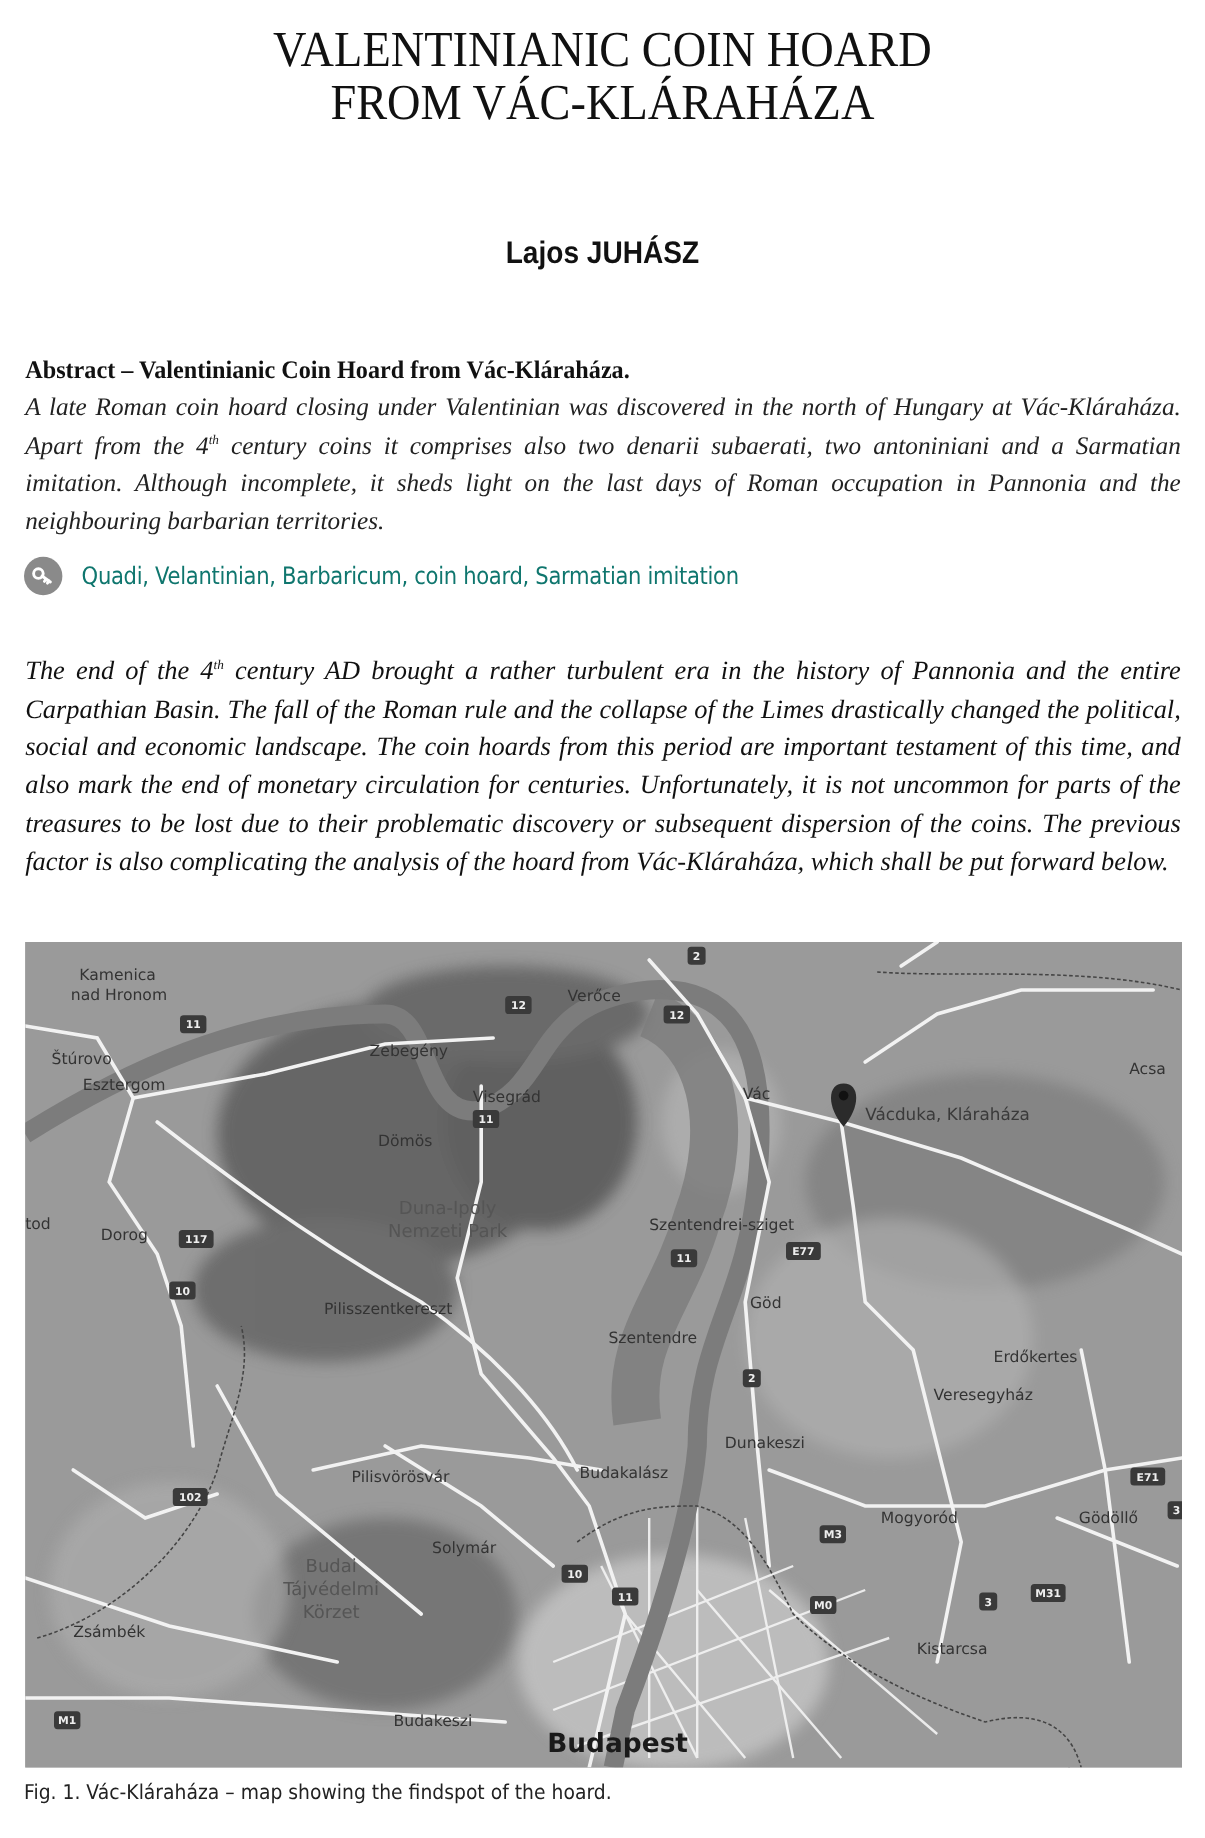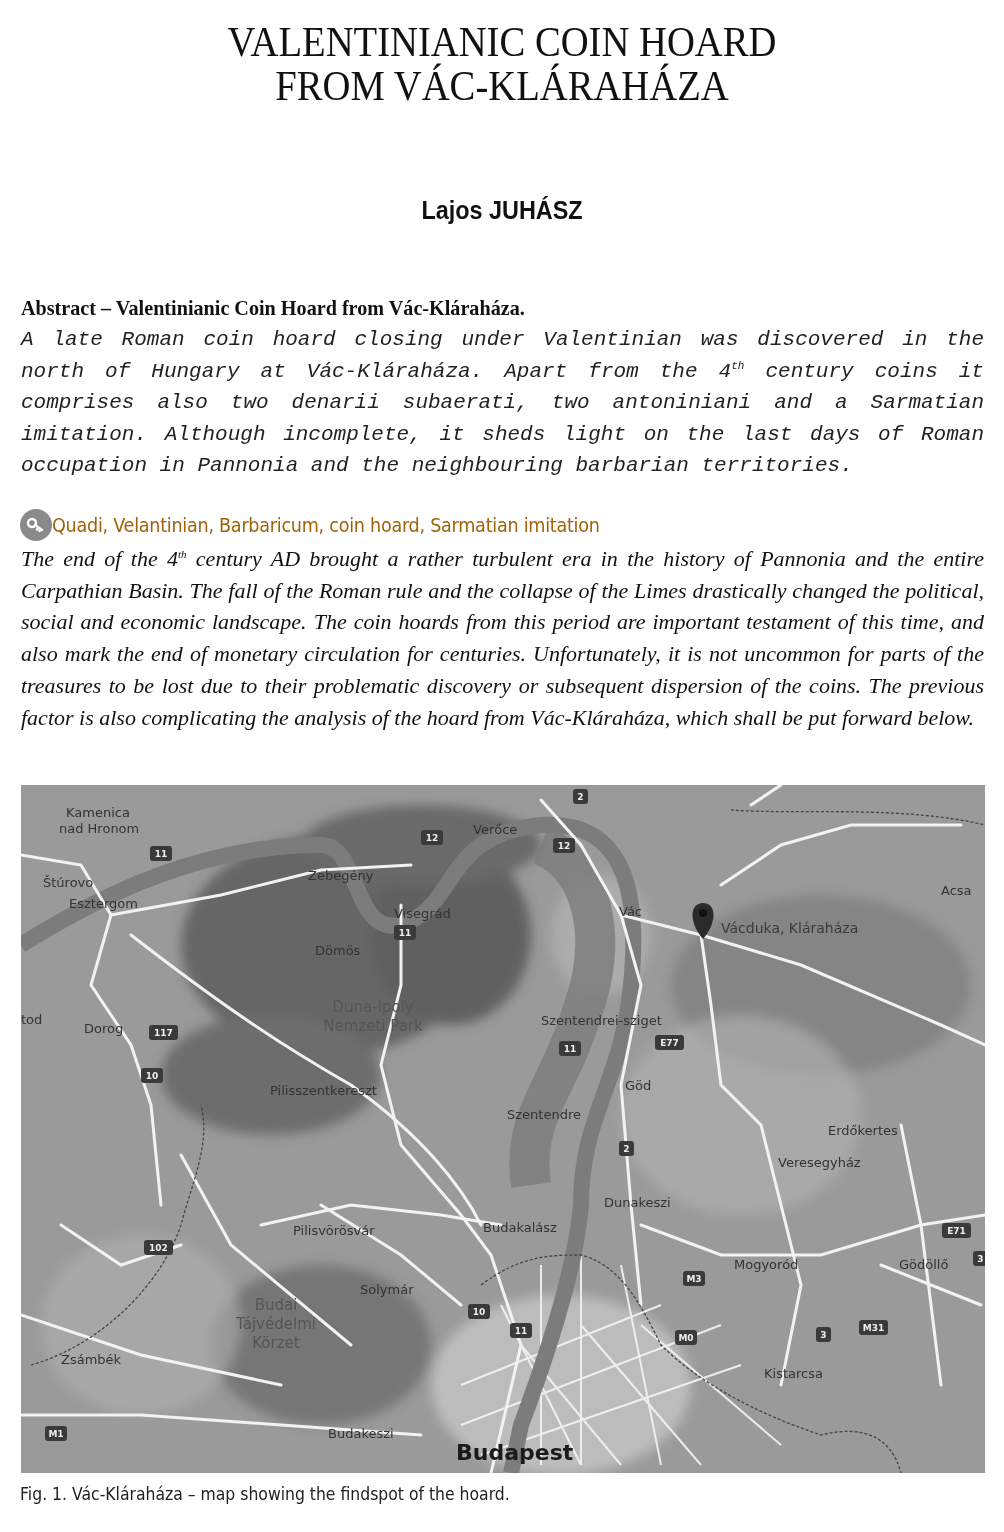--- a/index.html
+++ b/index.html
@@ -3,22 +3,22 @@
 <meta charset="utf-8">
 <style>
   html,body{margin:0;padding:0;background:#fff;}
   body{width:1004px;height:1532px;position:relative;overflow:hidden;color:#111;}
   .title{position:absolute;left:0;top:20px;width:1004px;text-align:center;
     font-family:"Liberation Serif",serif;font-size:42px;line-height:44px;letter-spacing:0;color:#111;transform:scaleX(0.92);transform-origin:center;}
   .title div{white-space:nowrap;}
   .author{position:absolute;left:0;top:195px;width:1004px;text-align:center;
     font-family:"Liberation Sans",sans-serif;font-weight:bold;font-size:26px;color:#111;transform:scaleX(0.9);}
   .abs-head{position:absolute;left:21px;top:296px;font-family:"Liberation Serif",serif;font-weight:bold;font-size:21px;white-space:nowrap;transform:scaleX(0.96);transform-origin:left;}
-  .abs-body{position:absolute;left:21px;top:324px;width:963px;font-family:Liberation Mono, monospace;font-style:italic;font-size:21px;line-height:31.5px;text-align:justify;color:#222;}
-  .kw{position:absolute;left:20px;top:509px;display:flex;align-items:center;gap:0;font-family:"DejaVu Sans",sans-serif;font-size:20px;color:#a16207;}
+  .abs-body{position:absolute;left:21px;top:324px;width:963px;font-family:Liberation Serif, serif;font-style:italic;font-size:21px;line-height:31.5px;text-align:justify;color:#222;}
+  .kw{position:absolute;left:20px;top:464px;display:flex;align-items:center;gap:16px;font-family:"DejaVu Sans",sans-serif;font-size:20px;color:#0f766e;}
   .kw-icon{width:32px;height:32px;border-radius:50%;background:#8a8a8a;display:flex;align-items:center;justify-content:center;}
   .kw-text{transform:scaleX(0.88);transform-origin:left;white-space:nowrap;letter-spacing:-0.3px;}
   .body{position:absolute;left:21px;top:543px;width:963px;font-family:"Liberation Serif",serif;font-size:22px;line-height:31.7px;text-align:justify;color:#111;font-style:italic;}
   sup{font-size:11px;line-height:0;}
   .map{position:absolute;left:21px;top:785px;width:964px;height:688px;overflow:hidden;background:#9c9c9c;}
   .map svg{display:block;}
   .caption{position:absolute;left:20px;top:1484px;font-family:"DejaVu Sans",sans-serif;font-size:17px;color:#222;transform:scaleX(0.92);transform-origin:left;white-space:nowrap;}
   .lbl{font-family:"DejaVu Sans",sans-serif;font-size:13px;fill:#333;}
   .shield rect{fill:#3a3a3a;}
   .shield text{font-family:"DejaVu Sans",sans-serif;font-size:9px;fill:#eee;font-weight:bold;}

